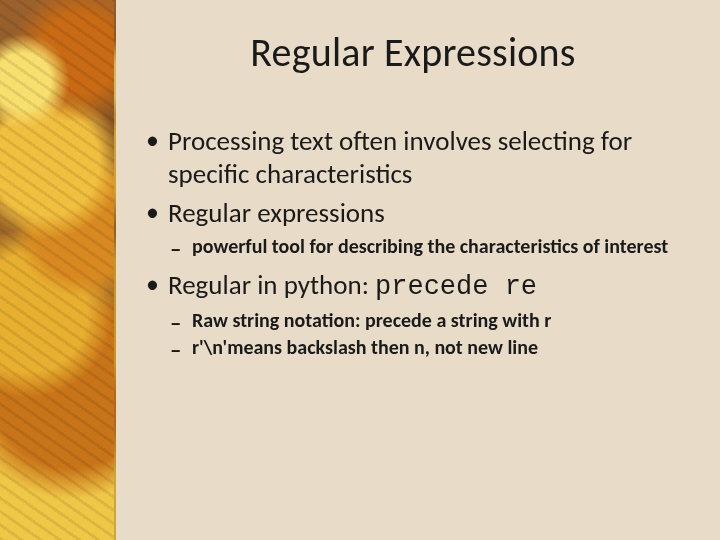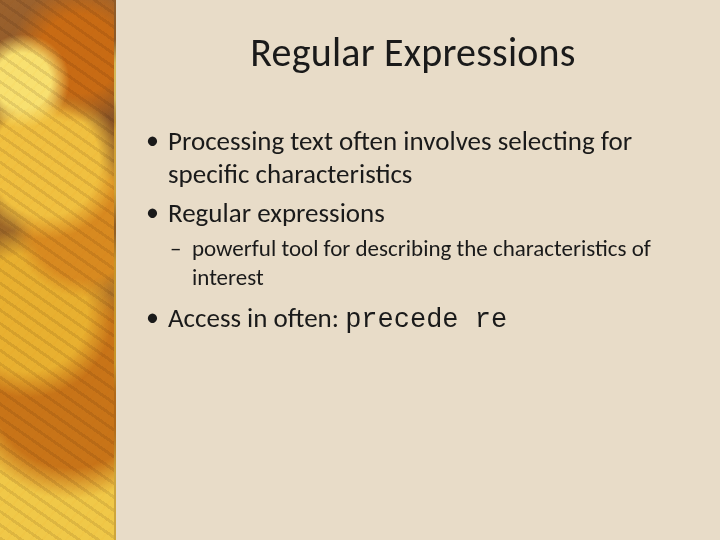--- a/index.html
+++ b/index.html
@@ -58,23 +58,24 @@
     margin-bottom: 6px;
   }
   ul.top > li::before {
     content: "•";
     position: absolute;
     left: 4px; top: 0;
     font-size: 26px;
   }
   ul.sub {
     list-style: none;
-    font-size: 23px;
+    font-size: 20px;
     line-height: 1.26;
     margin: 4px 0 10px 0;
+    font-weight: bold;
   }
   ul.sub > li {
     position: relative;
     padding-left: 24px;
     margin-bottom: 2px;
   }
   ul.sub > li::before {
     content: "–";
     position: absolute;
     left: 2px; top: 0;
@@ -100,17 +101,25 @@
     <li>
       <span>Regular expressions</span>
       <ul class="sub">
         <li>
           <span>powerful tool for describing the characteristics of interest</span>
         </li>
       </ul>
     </li>
 
     <li>
-      <span>Access in often: </span><span class="mono">precede re</span>
+      <span>Regular in python: </span><span class="mono">precede re</span>
+      <ul class="sub">
+        <li>
+          <span>Raw string notation: precede a string with r</span>
+        </li>
+        <li>
+          <span>r'\n'means backslash then n, not new line</span>
+        </li>
+      </ul>
     </li>
 
   </ul>
 </div>
 
 </body></html>

